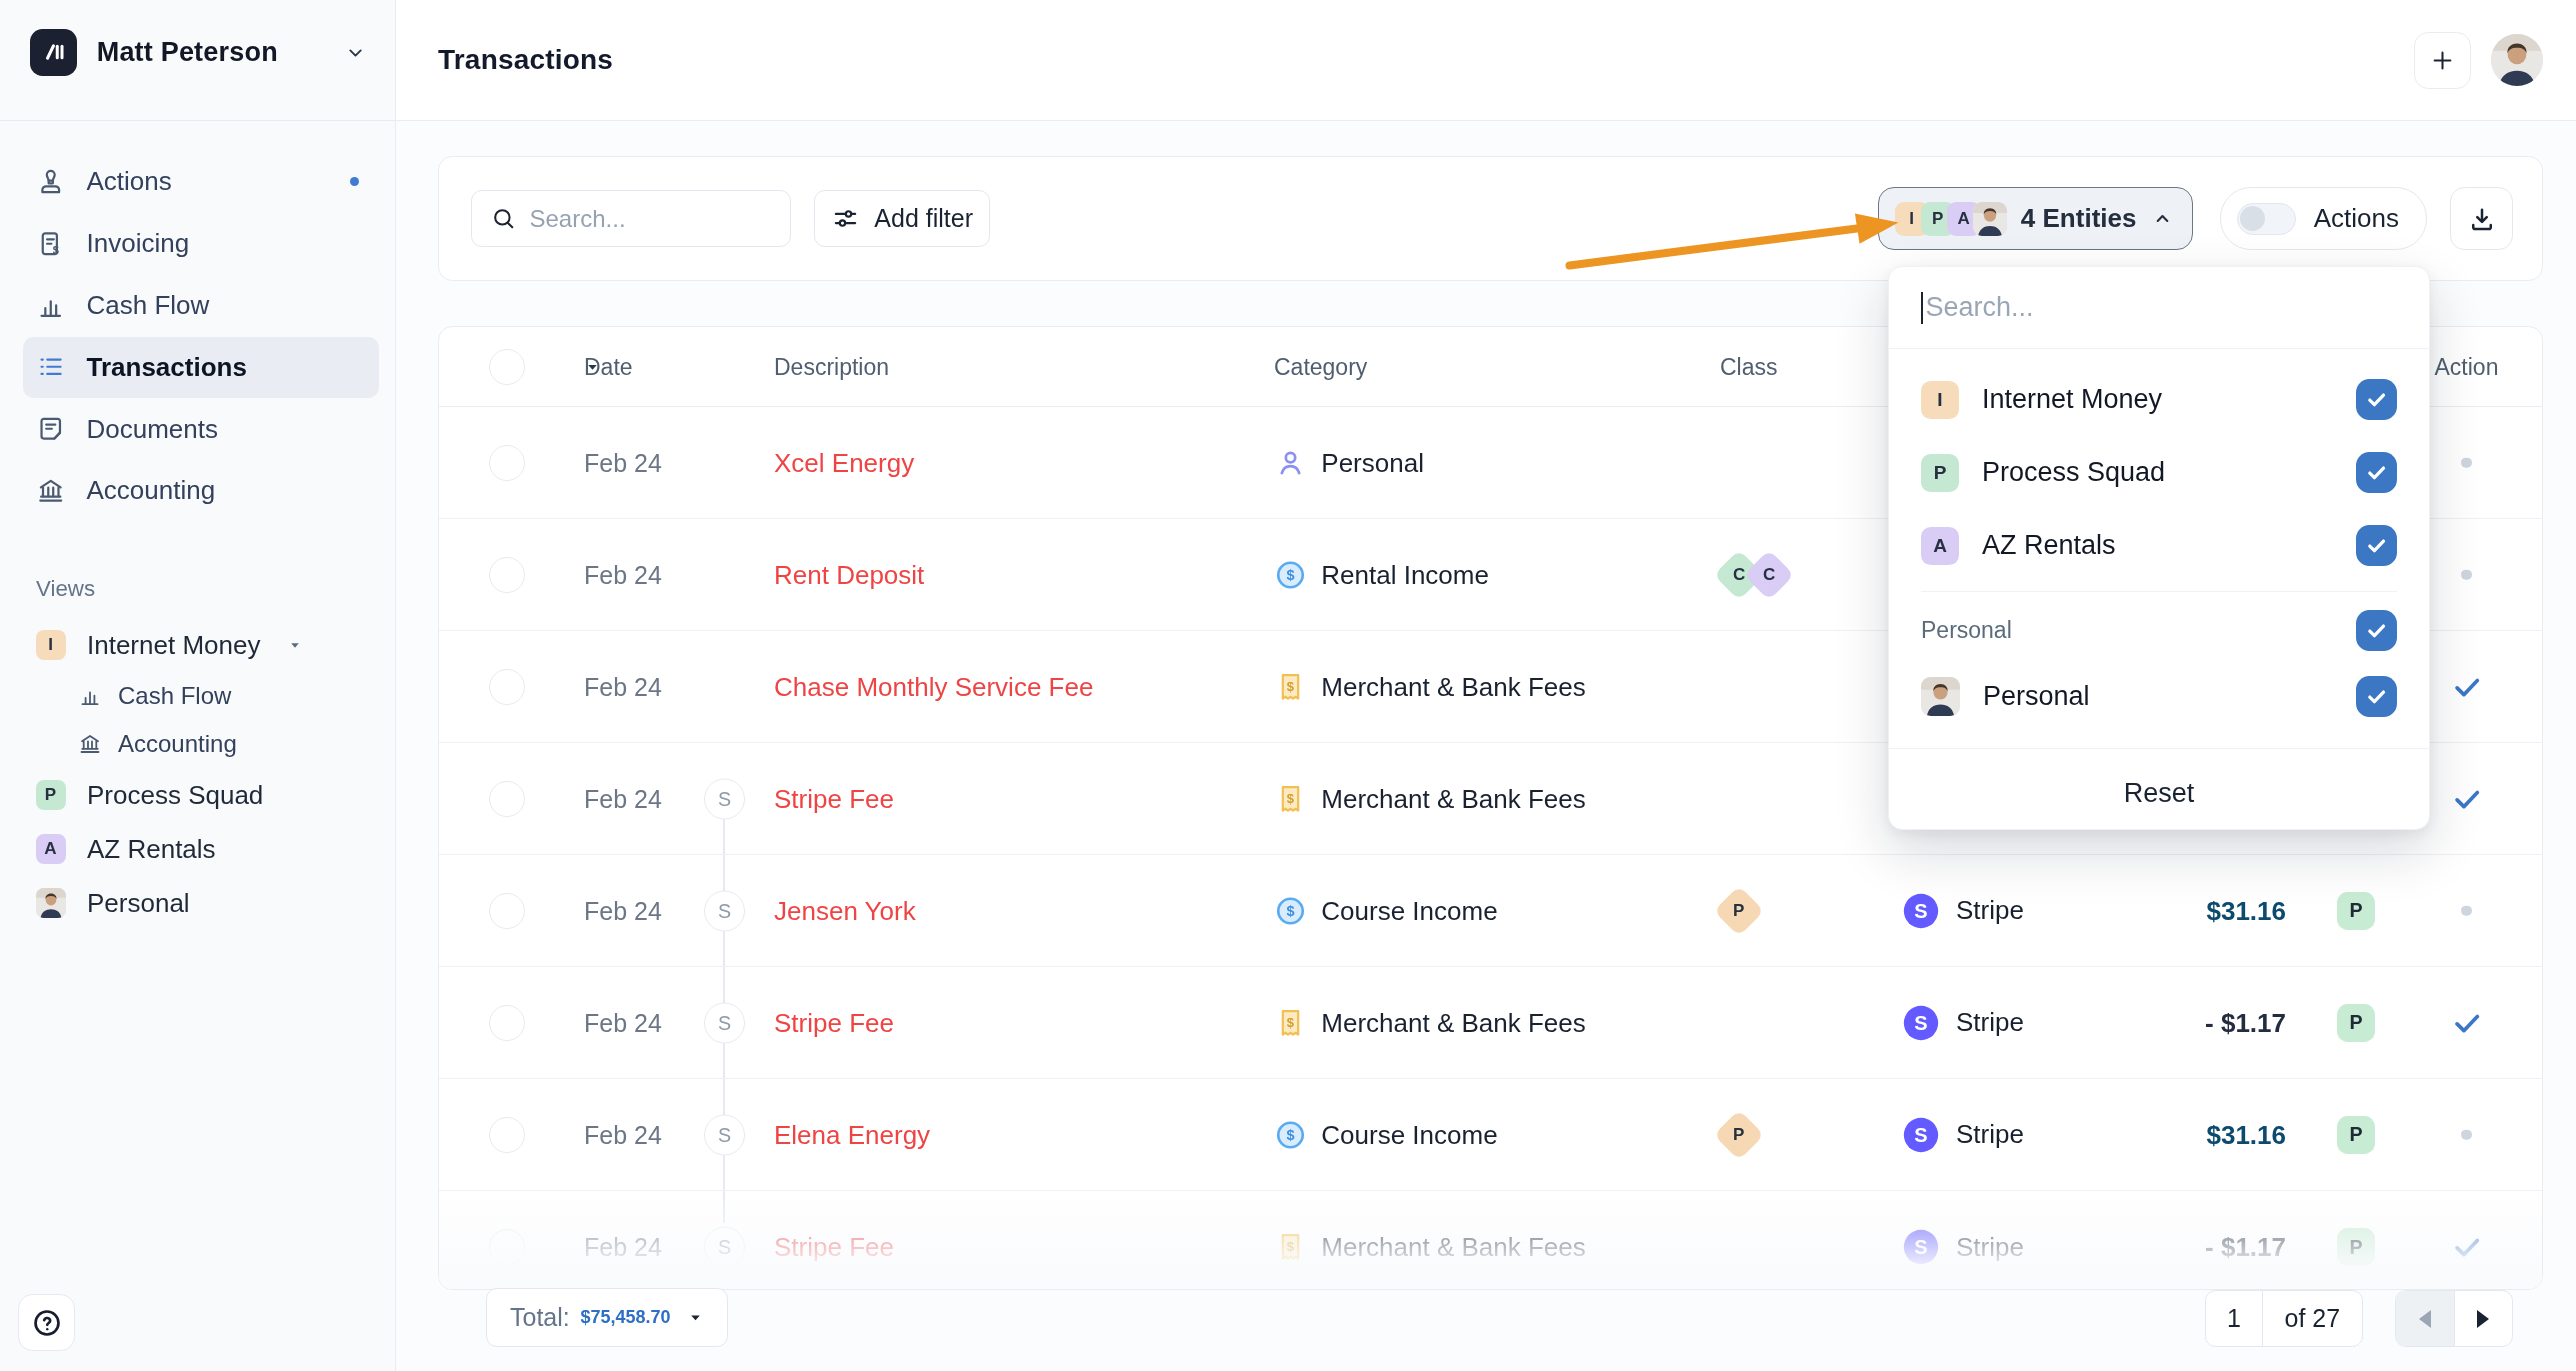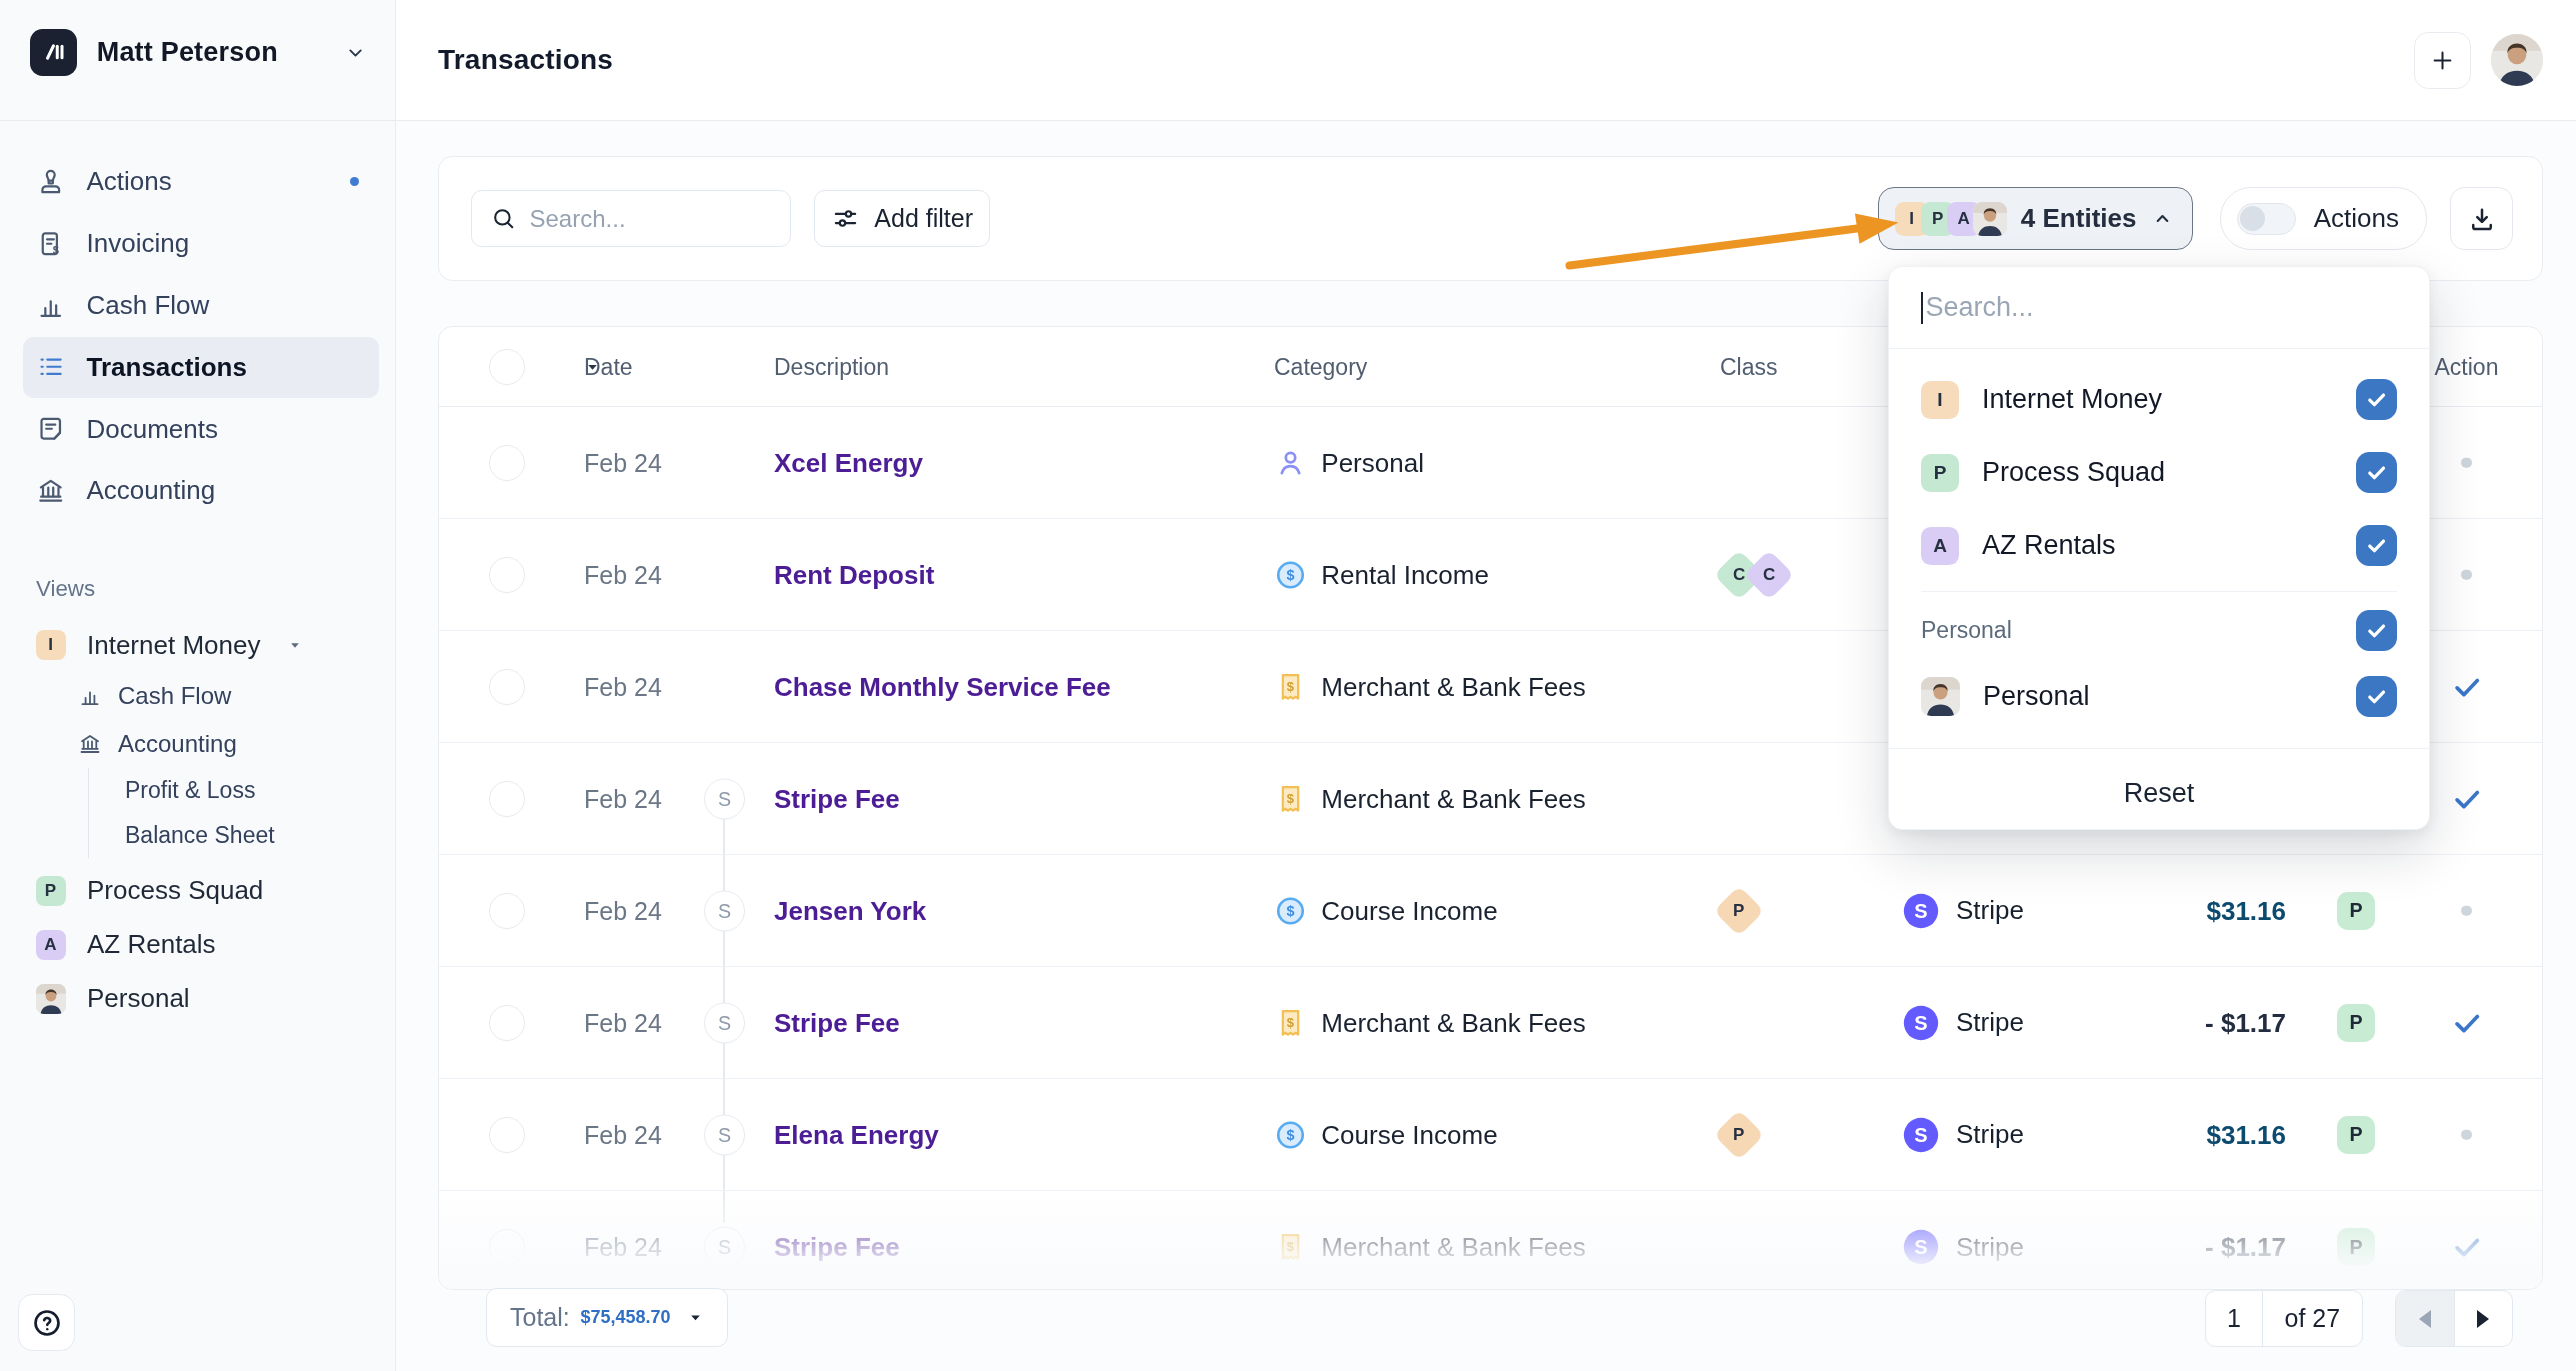--- a/index.html
+++ b/index.html
@@ -115,21 +115,21 @@
   .th-desc { left:335px; } .th-cat { left:835px; } .th-class { left:1281px; }
   .th-action { left:1988px; width:79px; text-align:center; }
   .cb { position:absolute; left:50px; top:50%; transform:translateY(-50%); width:36px; height:36px;
     border:1.8px solid #e6eaef; border-radius:50%; background:#fff; cursor:pointer; }
   .trow { position:relative; height:112px; border-bottom:0.9px solid #edf0f4; font-size:26px; }
   .trow:last-child { border-bottom:none; }
   .c-date { position:absolute; left:145px; top:50%; transform:translateY(-50%); font-size:25px; color:#6b7786; }
   .s-badge { position:absolute; left:265px; top:50%; transform:translateY(-50%); width:41px; height:41px;
     border:1.8px solid #e6eaf0; border-radius:50%; background:#fff; color:#8e9aa9; font-size:19.7px;
     display:flex; align-items:center; justify-content:center; z-index:1; }
-  .c-desc { position:absolute; left:335px; top:50%; transform:translateY(-50%); font-weight:700; color:#4c1d95; }
+  .c-desc { position:absolute; left:335px; top:50%; transform:translateY(-50%); font-weight:400; color:#ef4444; }
   .c-cat { position:absolute; left:835px; top:50%; transform:translateY(-50%); display:flex;
     align-items:center; gap:14.3px; color:#1a2230; }
   .cat-ic { width:33px; height:33px; }
   .cat-ic.person { color:#8a90f5; }
   .cat-ic.person svg { stroke-width:2; }
   .c-class { position:absolute; left:1282px; top:50%; transform:translateY(-50%); display:flex; }
   .diamond { width:36px; height:36px; border-radius:9px; transform:rotate(45deg);
     display:flex; align-items:center; justify-content:center; }
   .diamond + .diamond { margin-left:-6.3px; }
   .diamond b { transform:rotate(-45deg); font-size:17px; font-weight:600; color:#273041; }
@@ -303,24 +303,20 @@
       <div class="view-sub">
         <span class="ic ">
           <svg viewBox="0 0 24 24">
             <path d="m4 9.3 8-5.3 8 5.3"></path>
             <path d="M5.7 9.5v7M10 9.5v7M14 9.5v7M18.3 9.5v7"></path>
             <path d="M4.2 16.8h15.6M3.5 20h17"></path>
           </svg>
         </span>
         <span>Accounting</span>
       </div>
-      <div class="tree">
-        <div class="tree-item">Profit &amp; Loss</div>
-        <div class="tree-item">Balance Sheet</div>
-      </div>
       <div class="view-item">
         <span class="ebadge" style="background:#c4e8d1">P</span>
         <span>Process Squad</span>
       </div>
       <div class="view-item">
         <span class="ebadge" style="background:#d9cdf6">A</span>
         <span>AZ Rentals</span>
       </div>
       <div class="view-item">
         <span class="avatar" style="width:30px;height:30px;border-radius:8px">

